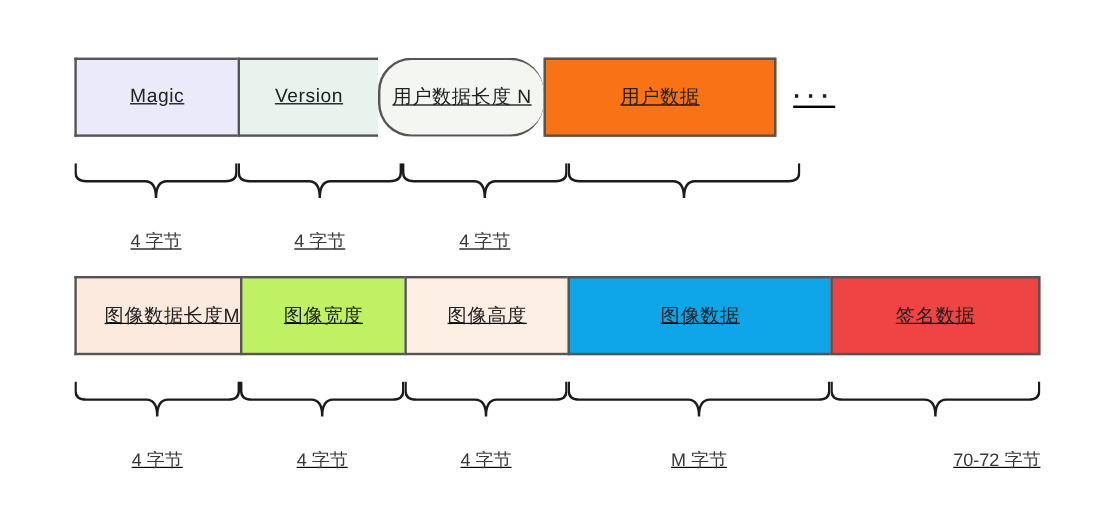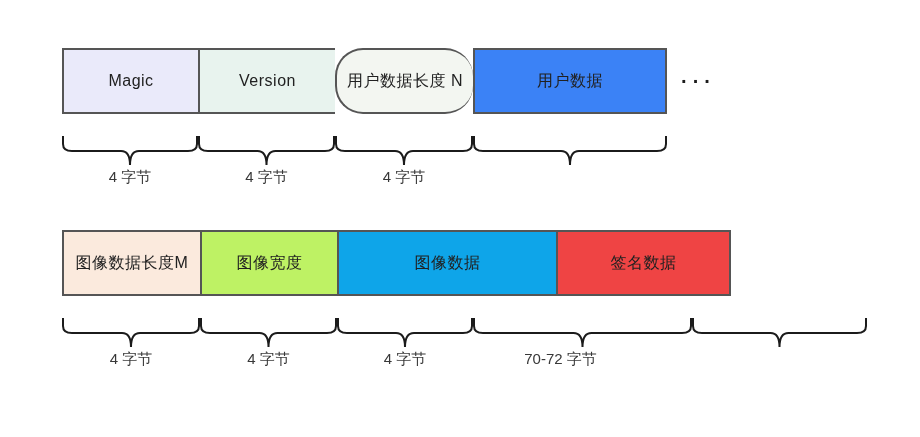--- a/index.html
+++ b/index.html
@@ -11,20 +11,21 @@
   .canvas {
     position: relative;
     width: 920px;
     height: 437px;
     background: #ffffff;
     overflow: hidden;
   }
   .byte-row {
     position: absolute;
     left: 62px;
+    text-decoration: underline;
   }
   .byte-row.row-1 { top: 48px; }
   .byte-row.row-2 { top: 230px; }
   .boxes {
     display: flex;
     align-items: stretch;
   }
   .segment-box {
     box-sizing: border-box;
     height: 66px;
@@ -53,46 +54,46 @@
     line-height: 1;
   }
   .braces {
     display: flex;
     margin-top: 22px;
     height: 32px;
   }
   .brace-cell { flex: 0 0 auto; }
   .size-labels {
     display: flex;
-    margin-top: 0;
+    margin-top: 24px;
   }
   .size-label {
     flex: 0 0 auto;
     text-align: center;
     font-size: 15px;
     color: #383838;
     white-space: nowrap;
   }
 </style>
 </head>
 <body>
 
 <div class="canvas">
   <div class="byte-row row-1">
       <div class="boxes">
         <div class="segment-box" style="width: 136px; background: rgb(234, 234, 250);">
           <span class="segment-label">Magic</span>
         </div>
-        <div class="segment-box" style="width: 137px; background: rgb(232, 243, 238);">
+        <div class="segment-box" style="width: 117px; background: rgb(232, 243, 238);">
           <span class="segment-label">Version</span>
         </div>
         <div class="segment-box" style="width: 138px; background: rgb(243, 246, 241); border-radius: 28px;">
           <span class="segment-label">用户数据长度 N</span>
         </div>
-        <div class="segment-box last" style="width: 194px; background: #3b82f6;">
+        <div class="segment-box last" style="width: 194px; background: #f97316;">
           <span class="segment-label">用户数据</span>
         </div>
         <span class="ellipsis">···</span>
       </div>
       <div class="braces">
         <div class="brace-cell" style="width: 136px;"><svg width="136" height="32" viewBox="0 0 136 32">
             <path d="M1 0 V8 Q1 15 10 15 H59 Q68 15 68 29 Q68 15 77 15 H126 Q135 15 135 8 V0" fill="none" stroke="#1b1b1b" stroke-width="2"></path>
           </svg></div>
         <div class="brace-cell" style="width: 137px;"><svg width="137" height="32" viewBox="0 0 137 32">
             <path d="M1 0 V8 Q1 15 10 15 H59.5 Q68.5 15 68.5 29 Q68.5 15 77.5 15 H127 Q136 15 136 8 V0" fill="none" stroke="#1b1b1b" stroke-width="2"></path>
@@ -105,25 +106,28 @@
           </svg></div>
       </div>
       <div class="size-labels">
         <div class="size-label" style="width: 136px;">4 字节</div>
         <div class="size-label" style="width: 137px;">4 字节</div>
         <div class="size-label" style="width: 138px;">4 字节</div>
       </div>
     </div>
   <div class="byte-row row-2">
       <div class="boxes">
-        <div class="segment-box" style="width: 138px; background: rgb(251, 234, 221);">
+        <div class="segment-box" style="width: 138px; background: rgb(251, 234, 221); justify-content: flex-end;">
           <span class="segment-label">图像数据长度M</span>
         </div>
         <div class="segment-box" style="width: 137px; background: #bef264;">
           <span class="segment-label">图像宽度</span>
+        </div>
+        <div class="segment-box" style="width: 136px; background: rgb(253, 239, 227);">
+          <span class="segment-label">图像高度</span>
         </div>
         <div class="segment-box" style="width: 219px; background: #0ea5e9;">
           <span class="segment-label">图像数据</span>
         </div>
         <div class="segment-box last" style="width: 175px; background: #ef4444;">
           <span class="segment-label">签名数据</span>
         </div>
       </div>
       <div class="braces">
         <div class="brace-cell" style="width: 138px;"><svg width="138" height="32" viewBox="0 0 138 32">
@@ -139,16 +143,17 @@
             <path d="M1 0 V8 Q1 15 10 15 H100.5 Q109.5 15 109.5 29 Q109.5 15 118.5 15 H209 Q218 15 218 8 V0" fill="none" stroke="#1b1b1b" stroke-width="2"></path>
           </svg></div>
         <div class="brace-cell" style="width: 175px;"><svg width="175" height="32" viewBox="0 0 175 32">
             <path d="M1 0 V8 Q1 15 10 15 H78.5 Q87.5 15 87.5 29 Q87.5 15 96.5 15 H165 Q174 15 174 8 V0" fill="none" stroke="#1b1b1b" stroke-width="2"></path>
           </svg></div>
       </div>
       <div class="size-labels">
         <div class="size-label" style="width: 138px;">4 字节</div>
         <div class="size-label" style="width: 137px;">4 字节</div>
         <div class="size-label" style="width: 136px;">4 字节</div>
-        <div class="size-label" style="width: 175px;">70-72 字节</div>
+        <div class="size-label" style="width: 219px;">M 字节</div>
+        <div class="size-label" style="width: 175px; text-align: right;">70-72 字节</div>
       </div>
     </div>
 </div>
 
 </body></html>

